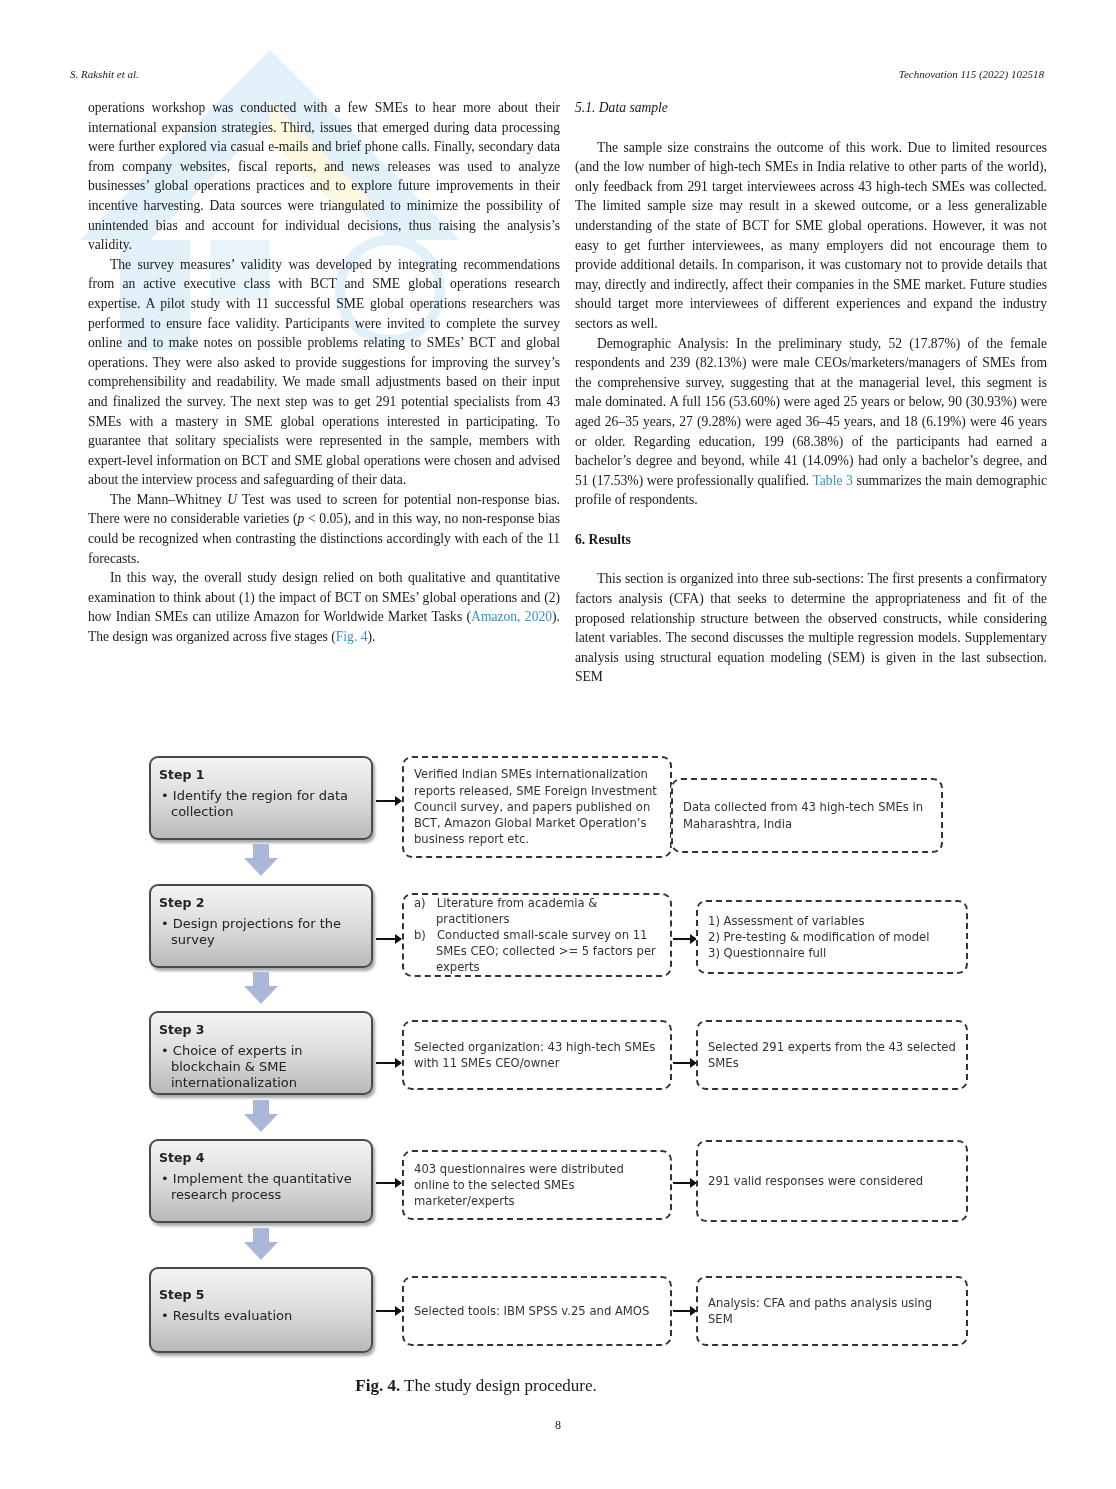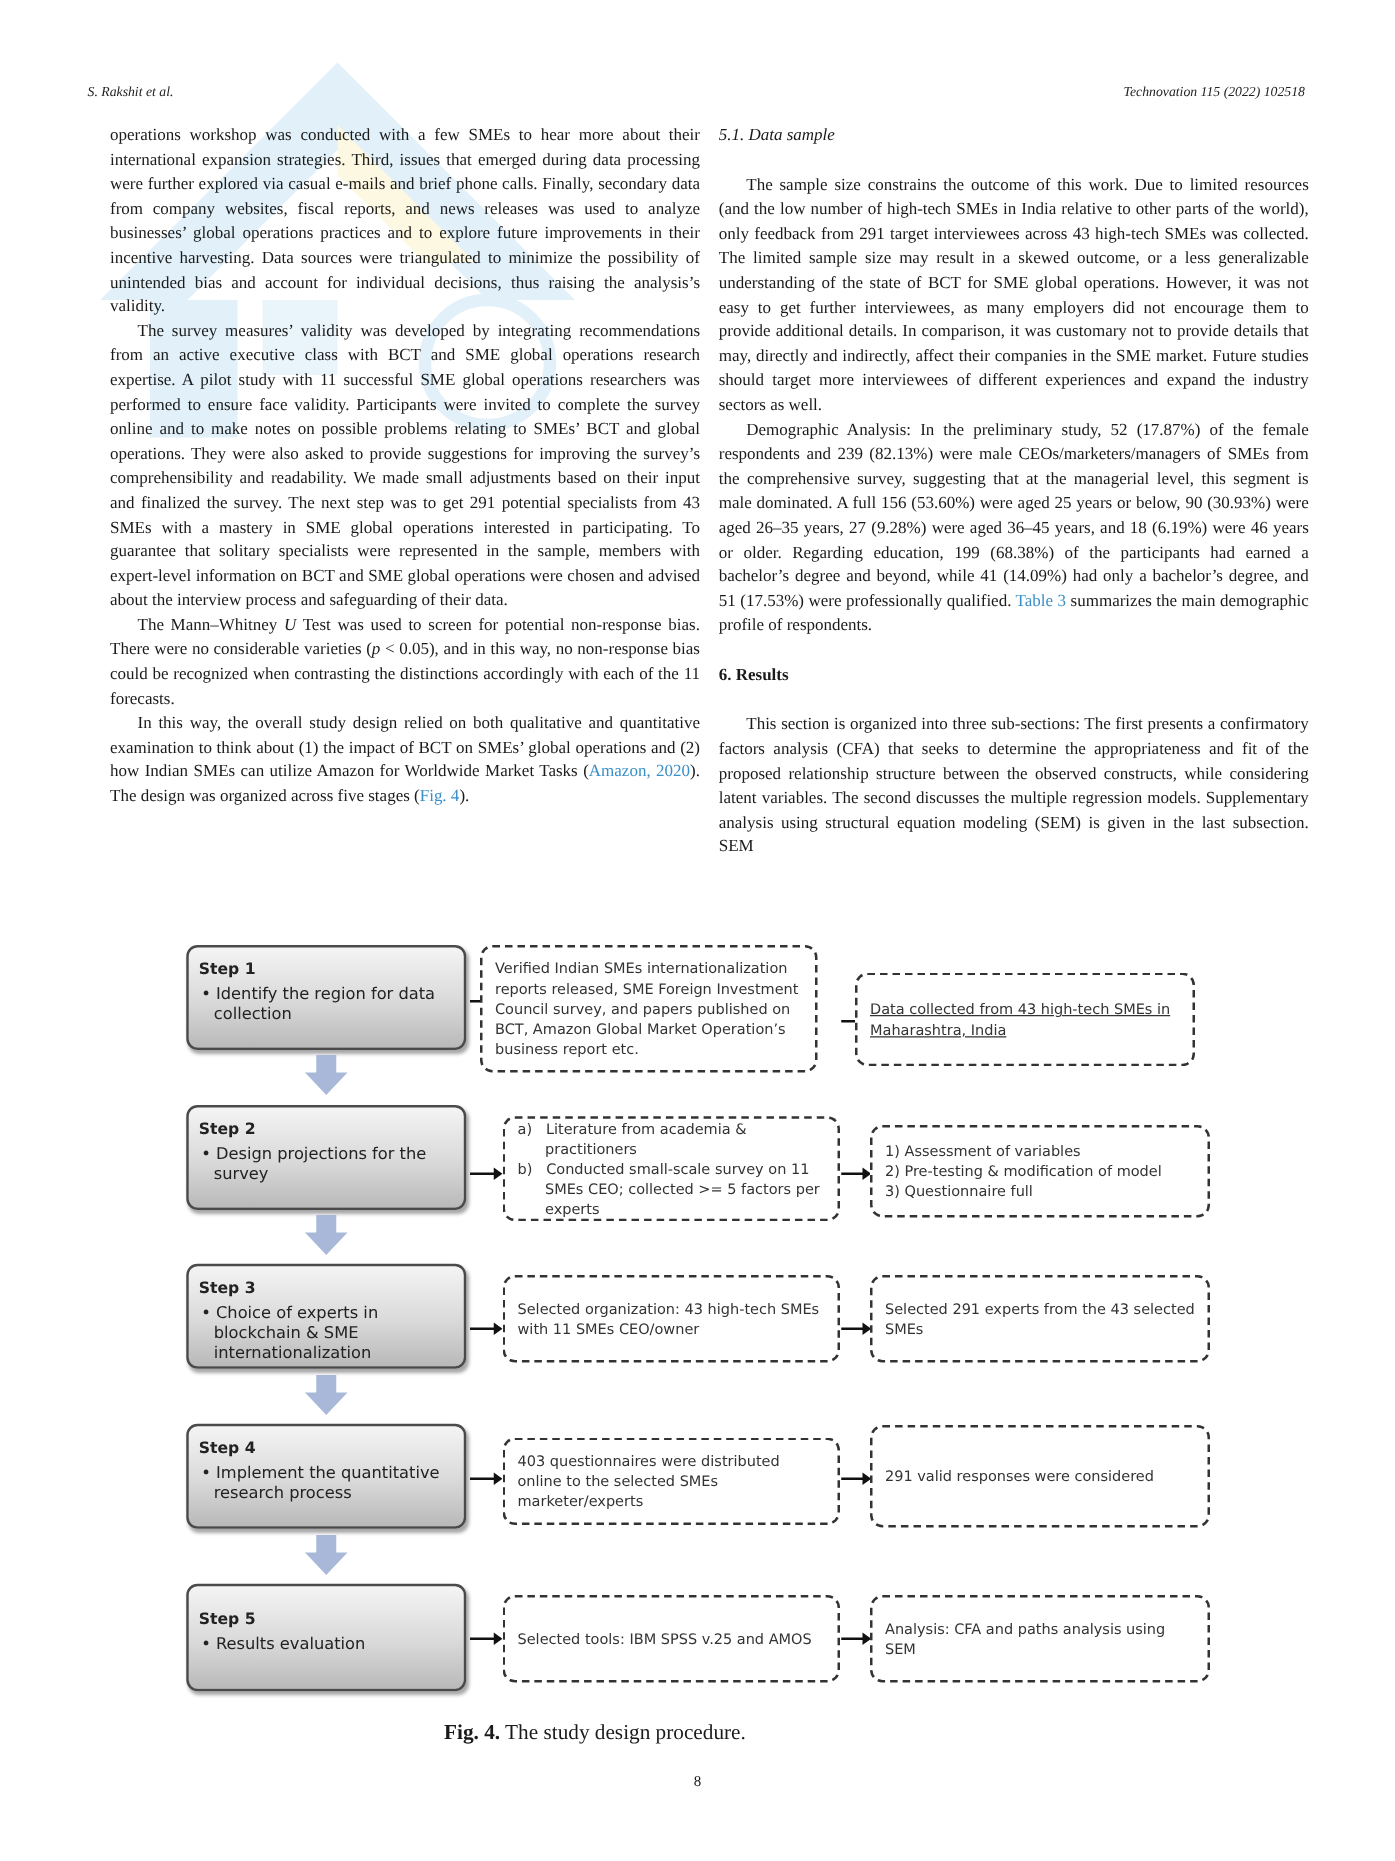--- a/index.html
+++ b/index.html
@@ -69,25 +69,25 @@
   <p>This section is organized into three sub-sections: The first presents a confirmatory factors analysis (CFA) that seeks to determine the appropriateness and fit of the proposed relationship structure between the observed constructs, while considering latent variables. The second discusses the multiple regression models. Supplementary analysis using structural equation modeling (SEM) is given in the last subsection. SEM</p>
 </div>
 
 <div class="figure">
 
   <div class="step" style="top:8px;">
     <div class="step-title">Step 1</div>
     <div class="step-bullet">• <span>Identify the region for data collection</span></div>
   </div>
   <div class="arrow-h" style="left:236px; top:52px; width:24px;"></div>
-  <div class="dbox" style="left:244px; top:8px; width:270px; height:102px;">
+  <div class="dbox" style="left:262px; top:8px; width:270px; height:102px;">
     <div class="inner">Verified Indian SMEs internationalization reports released, SME Foreign Investment Council survey, and papers published on BCT, Amazon Global Market Operation’s business report etc.</div>
   </div>
   <div class="arrow-h" style="left:533px; top:68px; width:22px;"></div>
-  <div class="dbox" style="left:544px; top:30px; width:272px; height:75px;text-decoration:underline;">
+  <div class="dbox" style="left:531px; top:30px; width:272px; height:75px;">
     <div class="inner">Data collected from 43 high-tech SMEs in Maharashtra, India</div>
   </div>
   <svg class="arrow-down" style="top:96px;" viewBox="0 0 34 32">
       <polygon points="9,0 25,0 25,14 34,14 17,32 0,14 9,14" fill="#a9b8d9"></polygon>
     </svg>
 
   <div class="step" style="top:136px;">
     <div class="step-title">Step 2</div>
     <div class="step-bullet">• <span>Design projections for the survey</span></div>
   </div>

